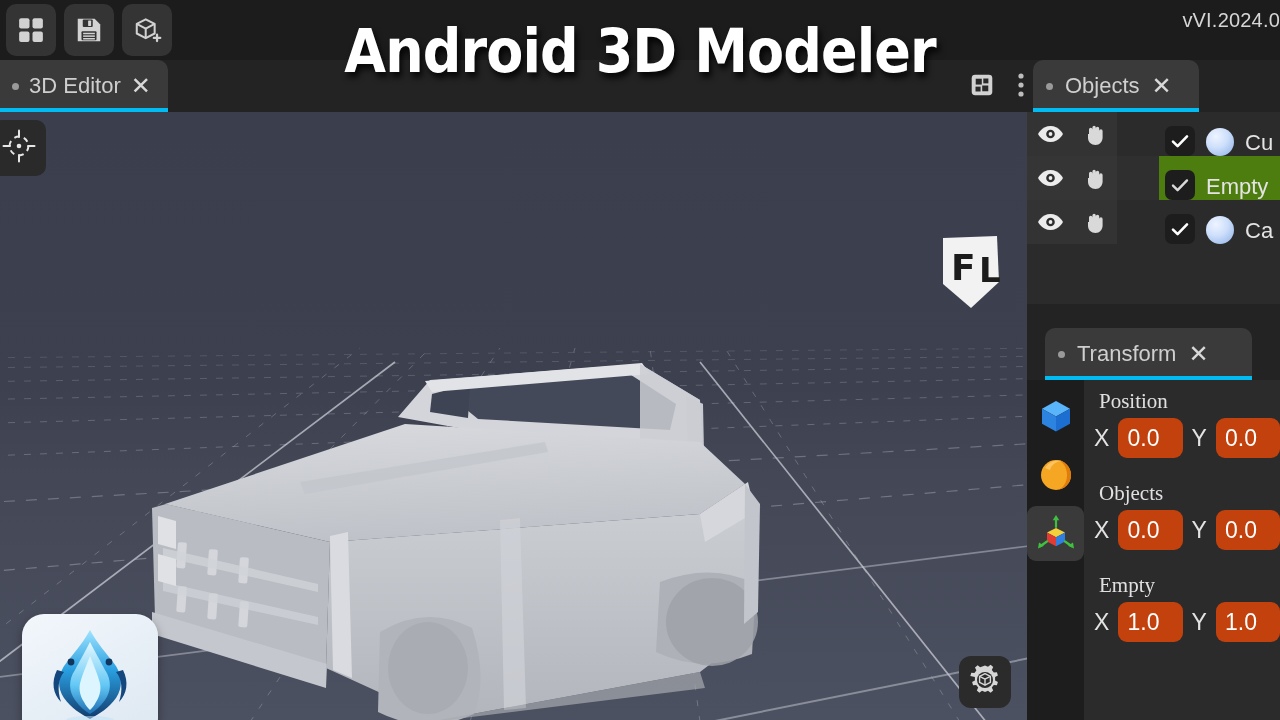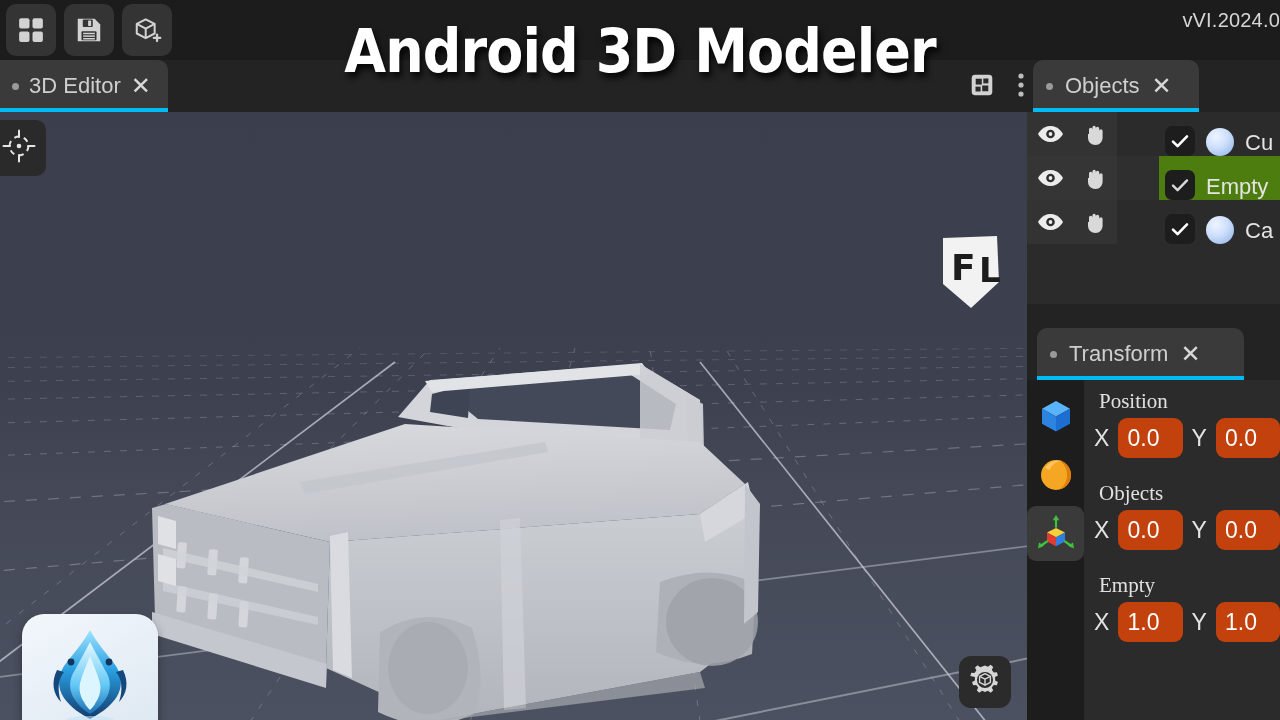--- a/index.html
+++ b/index.html
@@ -479,21 +479,21 @@
         <span class="chk">
           <svg width="18" height="15" viewBox="0 0 18 15">
             <path d="M2 7.6 L6.6 12.2 L16 2.4" fill="none" stroke="#ffffff" stroke-width="2.6" stroke-linecap="round" stroke-linejoin="round"></path>
           </svg>
         </span>
         <span class="sphere"></span>
         <span class="obj-name">Ca</span>
       </div>
     </div>
 
-    <div class="panel-tab" style="left:10px; top:268px; width:207px;">
+    <div class="panel-tab" style="left:18px; top:268px; width:207px;">
       <span class="tab-dot"></span>
       <span class="tab-label">Transform</span>
       <span class="tab-x">✕</span>
       <span class="tab-underline"></span>
     </div>
 
     <div class="panel-body" style="left:0; top:320px; width:253px; height:340px;">
 
       <div class="tf-iconstrip" style="height:340px;">
         <div class="tf-icon" style="margin-top:8px;">

